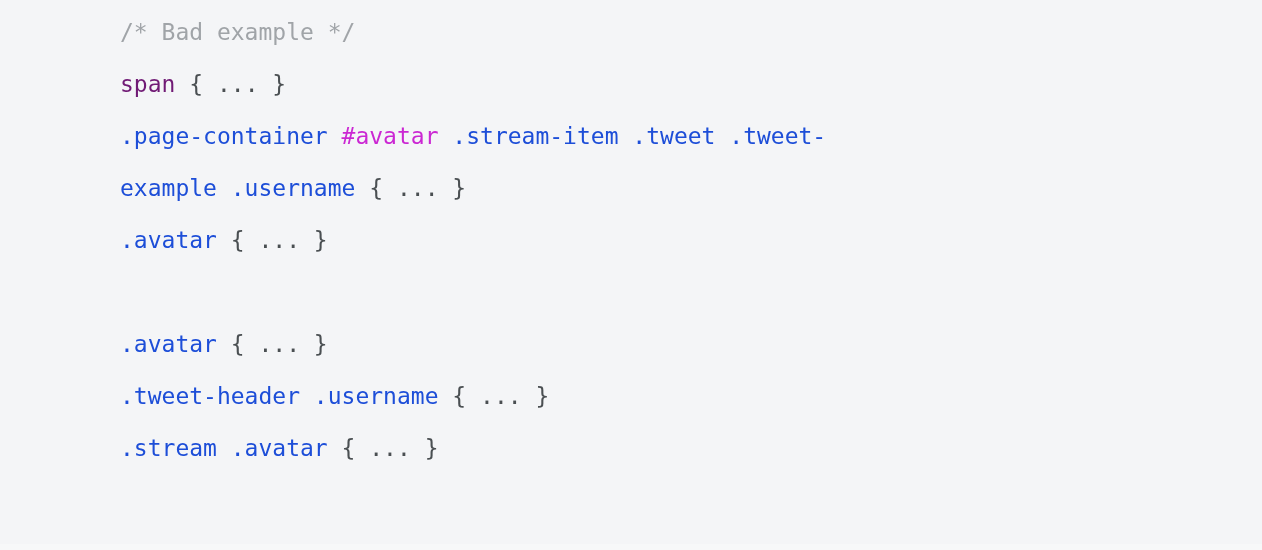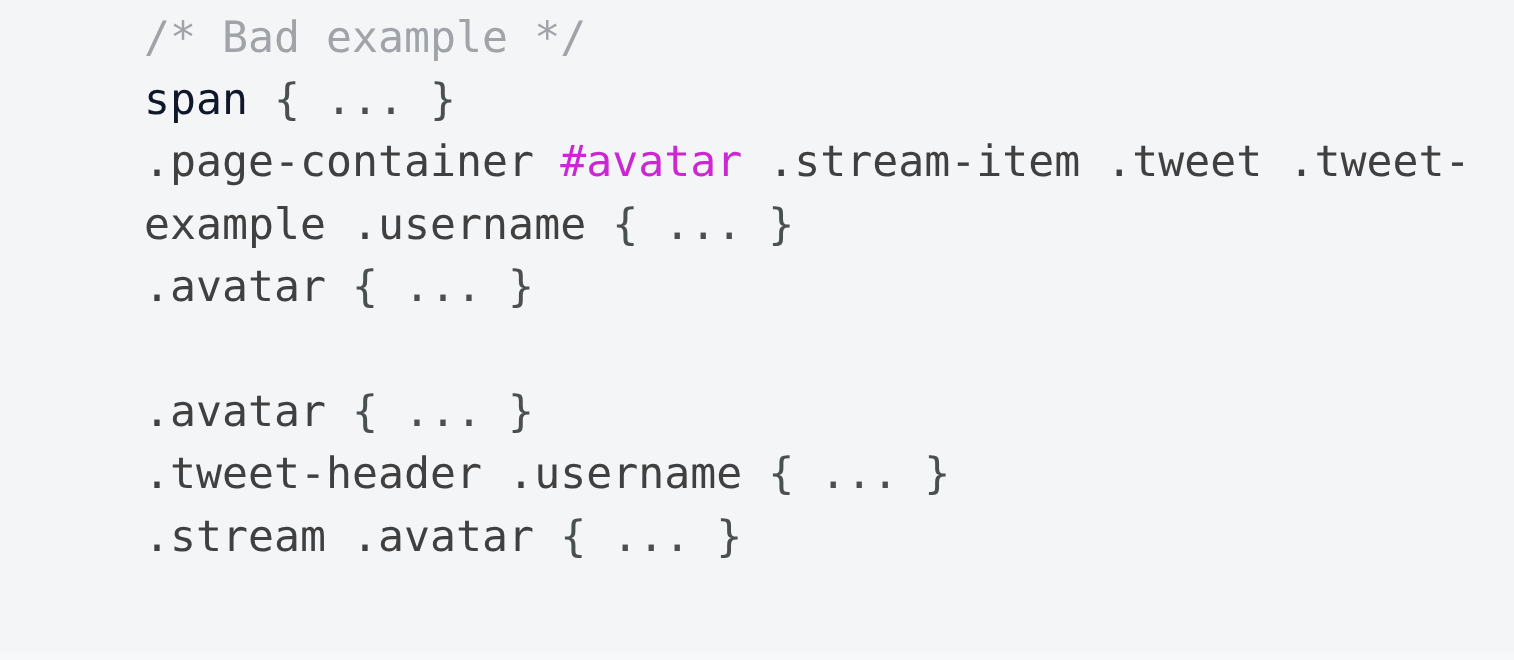--- a/index.html
+++ b/index.html
@@ -28,34 +28,34 @@
   .code-lines {
     display: block;
     padding-left: 120px;
     padding-right: 24px;
   }
 
   .code-line {
     height: 52px;
     line-height: 52px;
     white-space: pre;
-    font-size: 36px;
+    font-size: 23px;
     font-family: "DejaVu Sans Mono", "Liberation Mono", monospace;
     letter-spacing: 0;
     color: #3f4447;
   }
 
   .code-line.blank {
     height: 52px;
   }
 
   
   .tok-comment  { color: #a0a4a8; }
-  .tok-element  { color: #0f172a; }
-  .tok-class    { color: #404040; }
+  .tok-element  { color: #701a75; }
+  .tok-class    { color: #1d4ed8; }
   .tok-id       { color: #cb27d3; }
   .tok-punct    { color: #4a4f52; }
 
   .tok-comment,
   .tok-element,
   .tok-class,
   .tok-id,
   .tok-punct {
     white-space: pre;
   }

